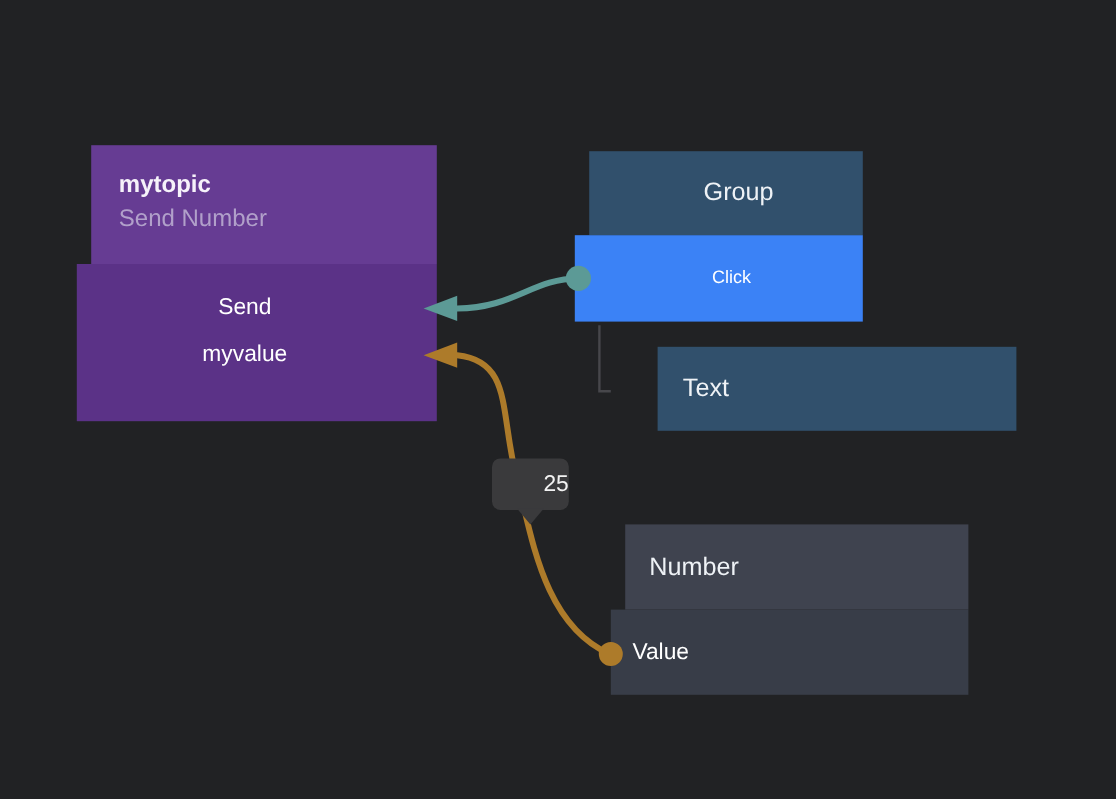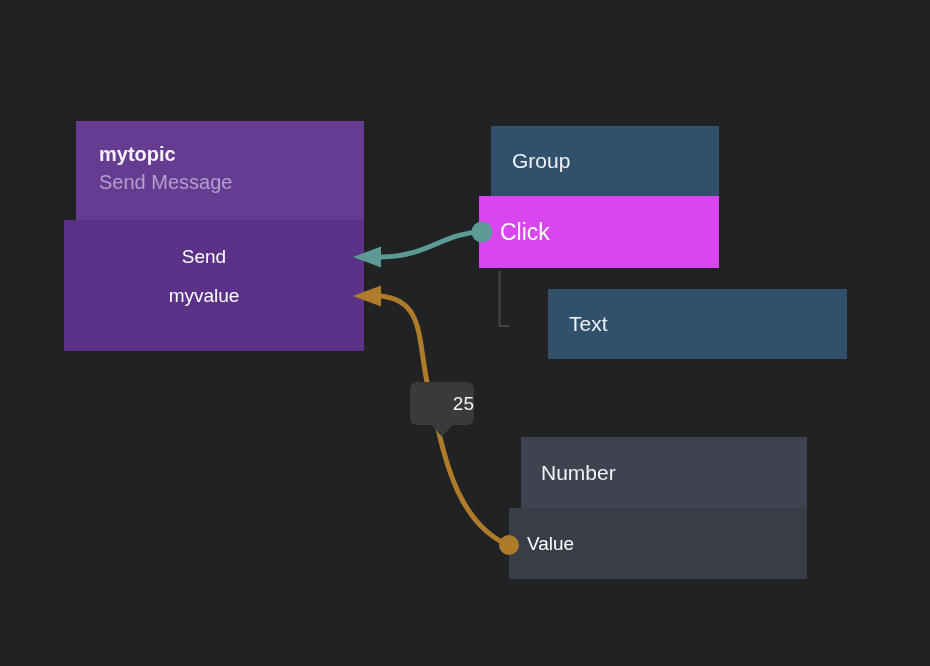--- a/index.html
+++ b/index.html
@@ -29,28 +29,28 @@
   }
   .node-mytopic .body {
     background: #5b3287; height: 114px; padding-top: 17px;
   }
   .node-mytopic .port-row {
     height: 39px; line-height: 39px; text-align: center;
     padding-right: 20px; color: #ffffff; font-size: 19px;
   }
 
   
-  .node-group { left: 479px; top: 126px; width: 240px; }
+  .node-group { left: 479px; top: 126px; width: 240px; text-align: center; }
   .node-group .hdr {
     background: #31506c; height: 70px; line-height: 70px;
     padding-left: 21px; color: #eef2f6; font-size: 21px;
   }
   .node-group .body {
-    background: #d946ef; height: 72px; line-height: 72px;
-    padding-left: 21px; color: #ffffff; font-size: 23px;
+    background: #3b82f6; height: 72px; line-height: 72px;
+    padding-left: 21px; color: #ffffff; font-size: 15px;
   }
 
   
   .node-text {
     left: 548px; top: 289px; width: 299px; height: 70px;
     background: #31506c; line-height: 70px; padding-left: 21px;
     color: #eef2f6; font-size: 21px; box-sizing: border-box;
   }
 
   
@@ -85,21 +85,21 @@
   }
 </style>
 </head>
 <body>
 
 <div class="canvas">
 
   <div class="node node-mytopic">
     <div class="hdr">
       <div class="title">mytopic</div>
-      <div class="subtitle">Send Message</div>
+      <div class="subtitle">Send Number</div>
     </div>
     <div class="body">
       <div class="port-row">Send</div>
       <div class="port-row">myvalue</div>
     </div>
   </div>
 
   <div class="node node-group">
     <div class="hdr">Group</div>
     <div class="body">Click</div>

